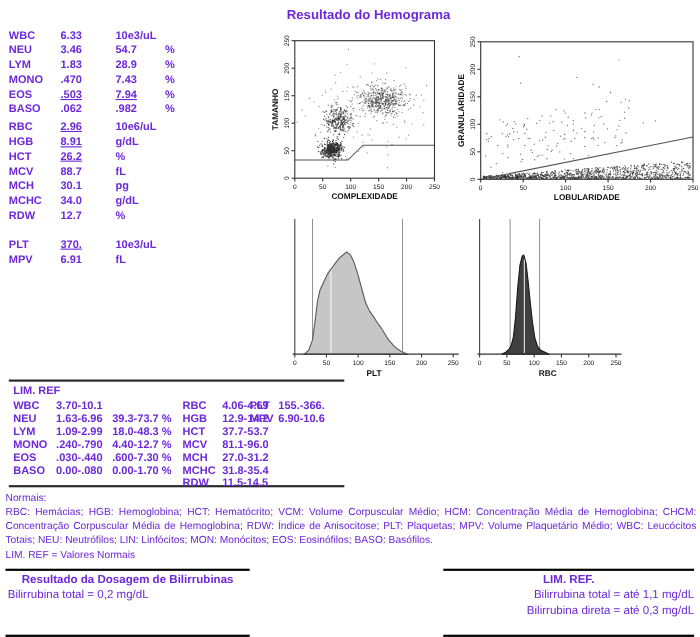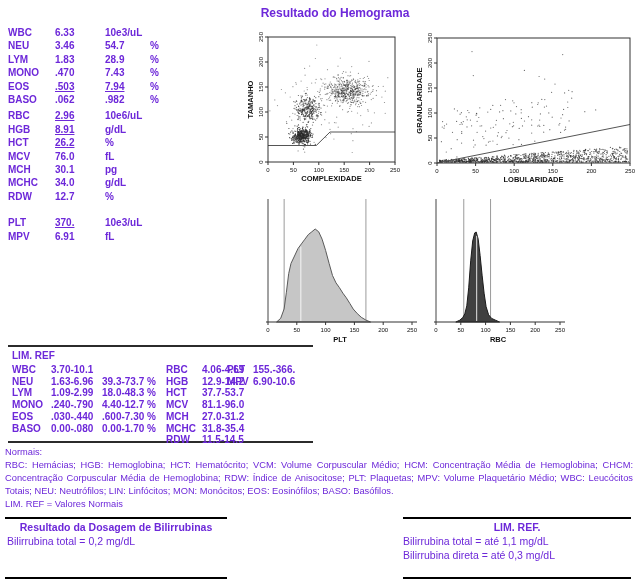--- a/index.html
+++ b/index.html
@@ -31,21 +31,21 @@
   .legend { position:absolute; left:5px; top:446px; width:628px; font-size:9.3px; line-height:13px; }
   .legend .body { text-align:justify; }
 
   
   .btable { position:absolute; top:517px; border-top:2px solid #000; border-bottom:2px solid #000;
             font-size:10.5px; line-height:14.2px; padding:1px 0 5px 0; box-sizing:border-box; height:62px; }
   .btable .hdr { font-weight:bold; text-align:center; }
   #bili-res { left:5px; width:222px; }
   #bili-res .brow { padding-left:2px; }
   #bili-ref { left:403px; width:228px; }
-  #bili-ref .brow { text-align:left; }
+  #bili-ref .brow { text-align:right; }
 
   svg { position:absolute; overflow:visible; }
 </style>
 </head>
 <body>
 
 <div class="page">
 
   <div class="title">Resultado do Hemograma</div>
 
@@ -102,21 +102,21 @@
           <span></span>
         </div>
         <div class="row">
           <span>HCT</span>
           <span class="u">26.2</span>
           <span>%</span>
           <span></span>
         </div>
         <div class="row">
           <span>MCV</span>
-          <span>76.0</span>
+          <span>88.7</span>
           <span>fL</span>
           <span></span>
         </div>
         <div class="row">
           <span>MCH</span>
           <span>30.1</span>
           <span>pg</span>
           <span></span>
         </div>
         <div class="row">

